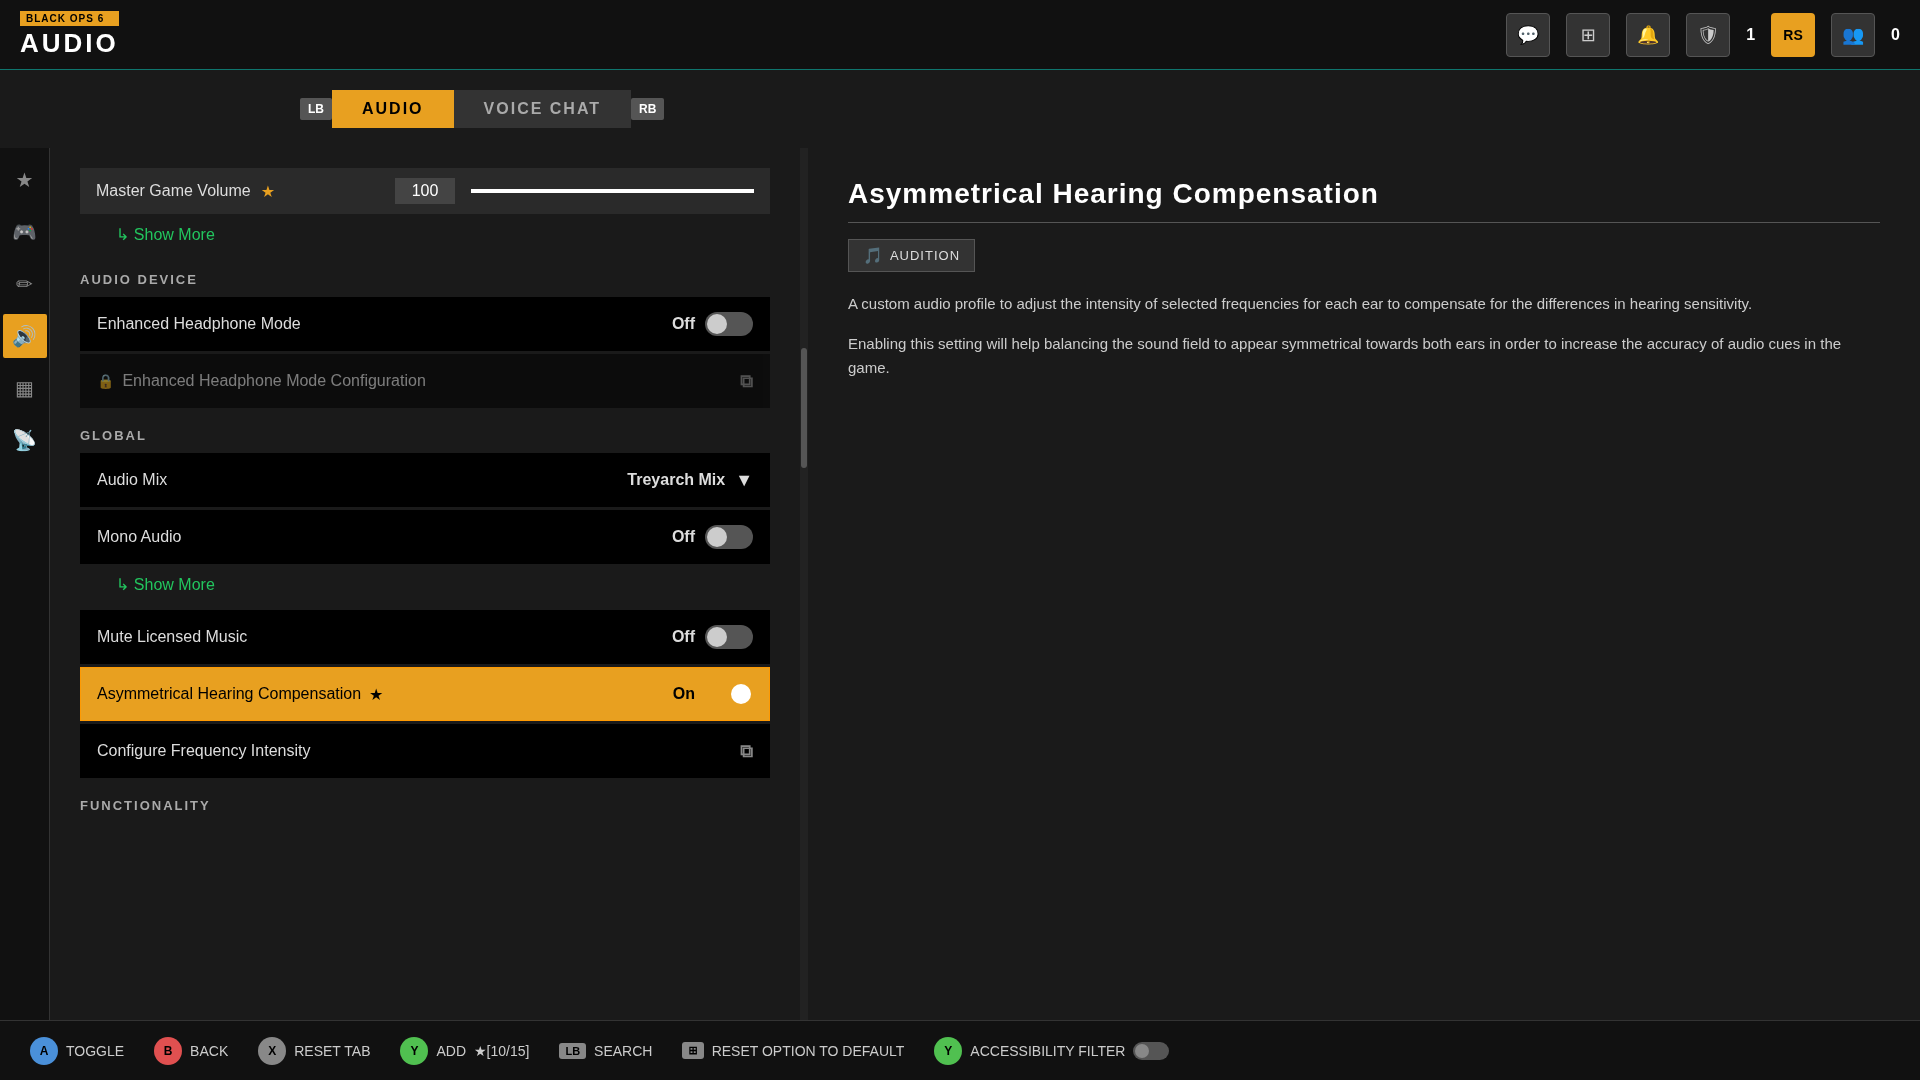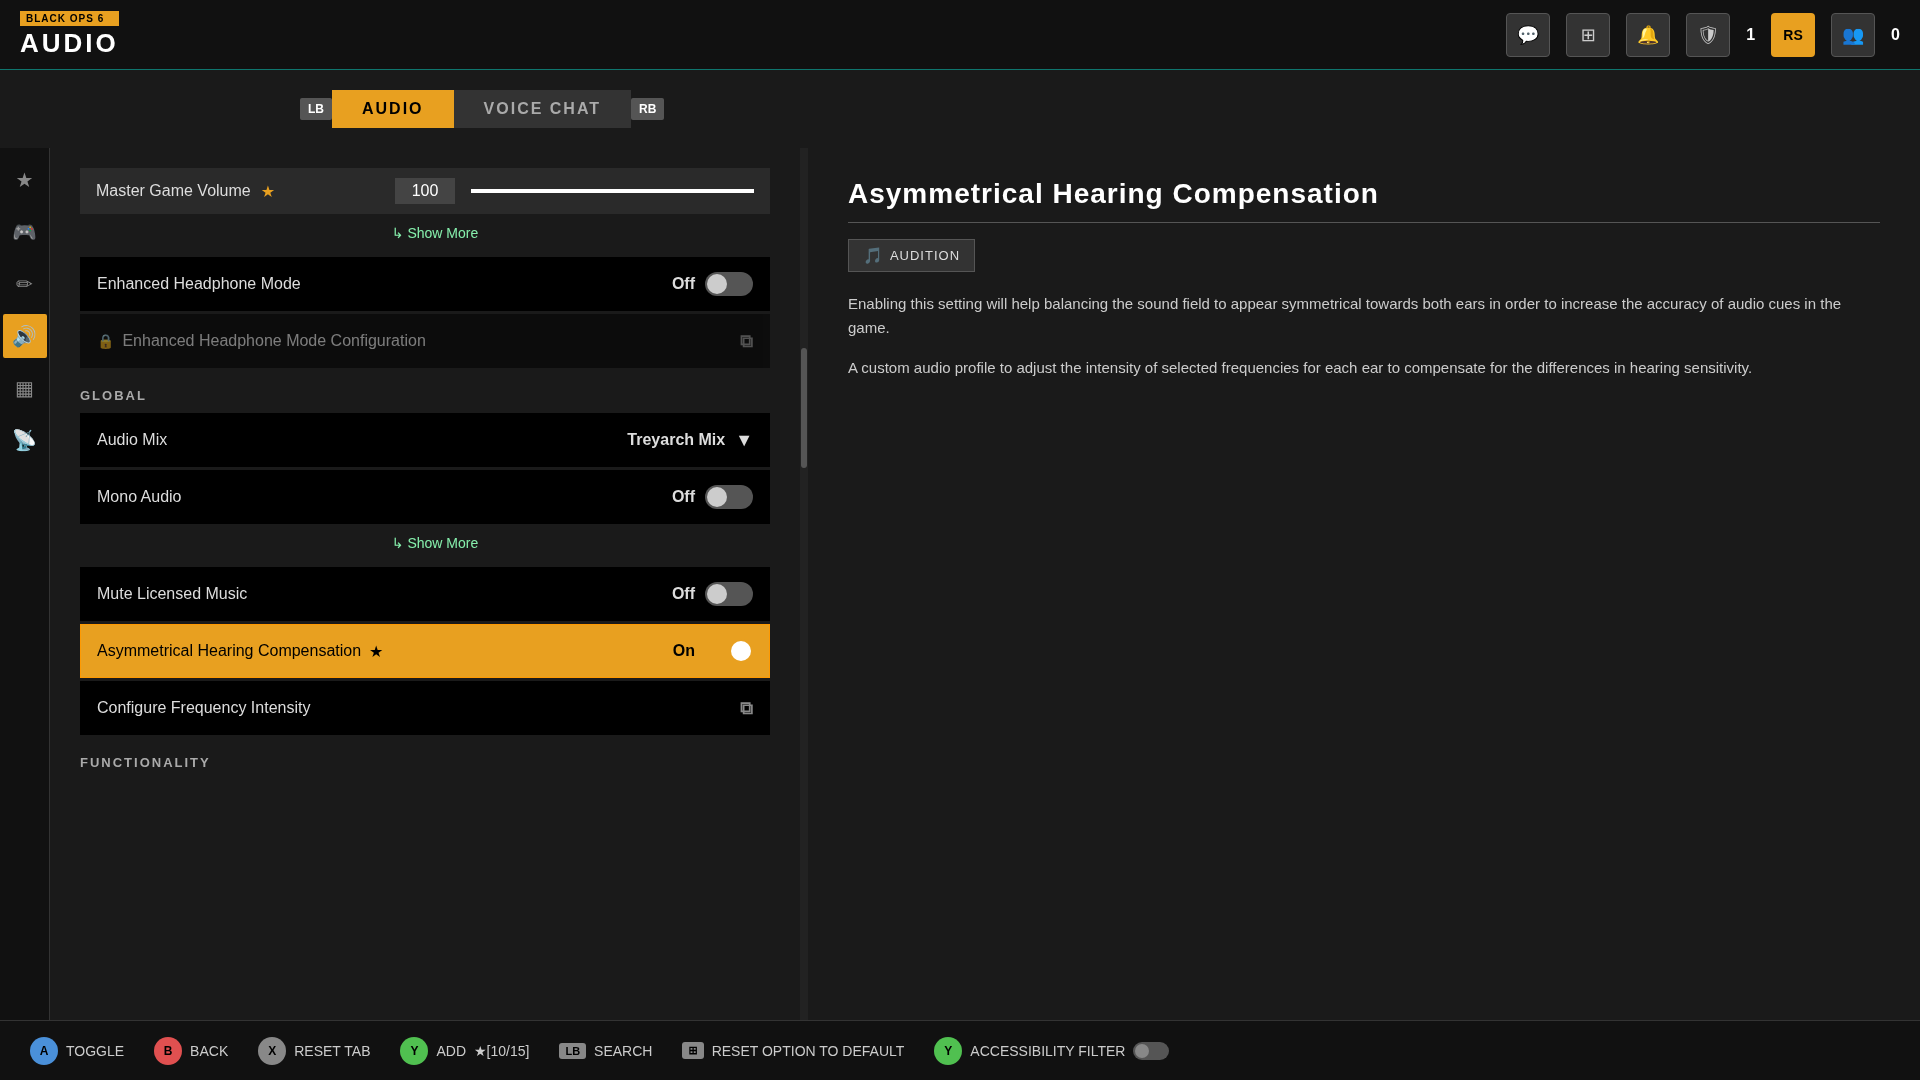--- a/index.html
+++ b/index.html
@@ -244,25 +244,24 @@
     }
     .volume-slider-fill {
       height: 100%;
       background: #fff;
       width: 100%;
     }
 
     
     .show-more {
       padding: 8px 16px 8px 36px;
-      font-size: 14px;
-      color: #86efac;
+      font-size: 16px;
+      color: #22c55e;
       cursor: pointer;
       margin-bottom: 8px;
-      text-align: center;
     }
 
     
     .toggle {
       width: 48px;
       height: 24px;
       border-radius: 12px;
       background: #555;
       position: relative;
       display: inline-block;
@@ -476,20 +475,21 @@
         <div class="volume-slider">
           <div class="volume-slider-fill"></div>
         </div>
       </div>
 
       <div class="show-more">
         <span>↳ </span>
         <span>Show More</span>
       </div>
 
+      <div class="section-title">AUDIO DEVICE</div>
 
       <div class="setting-row">
         <span class="setting-label">Enhanced Headphone Mode</span>
         <span class="setting-value">
           <span>Off</span>
           <div class="toggle">
             <div class="toggle-thumb"></div>
           </div>
         </span>
       </div>
@@ -566,22 +566,22 @@
     <div class="scroll-bar">
       <div class="scroll-thumb"></div>
     </div>
 
     <div class="info-panel">
       <div class="info-title">Asymmetrical Hearing Compensation</div>
       <div class="info-badge">
         <span class="info-badge-icon">🎵</span>
         <span>AUDITION</span>
       </div>
+      <p class="info-text">A custom audio profile to adjust the intensity of selected frequencies for each ear to compensate for the differences in hearing sensitivity.</p>
       <p class="info-text">Enabling this setting will help balancing the sound field to appear symmetrical towards both ears in order to increase the accuracy of audio cues in the game.</p>
-      <p class="info-text">A custom audio profile to adjust the intensity of selected frequencies for each ear to compensate for the differences in hearing sensitivity.</p>
     </div>
 
   </div>
 </div>
 
 <div class="bottom-bar">
   <div class="bottom-action">
     <div class="btn-circle btn-a">A</div>
     <span>TOGGLE</span>
   </div>

